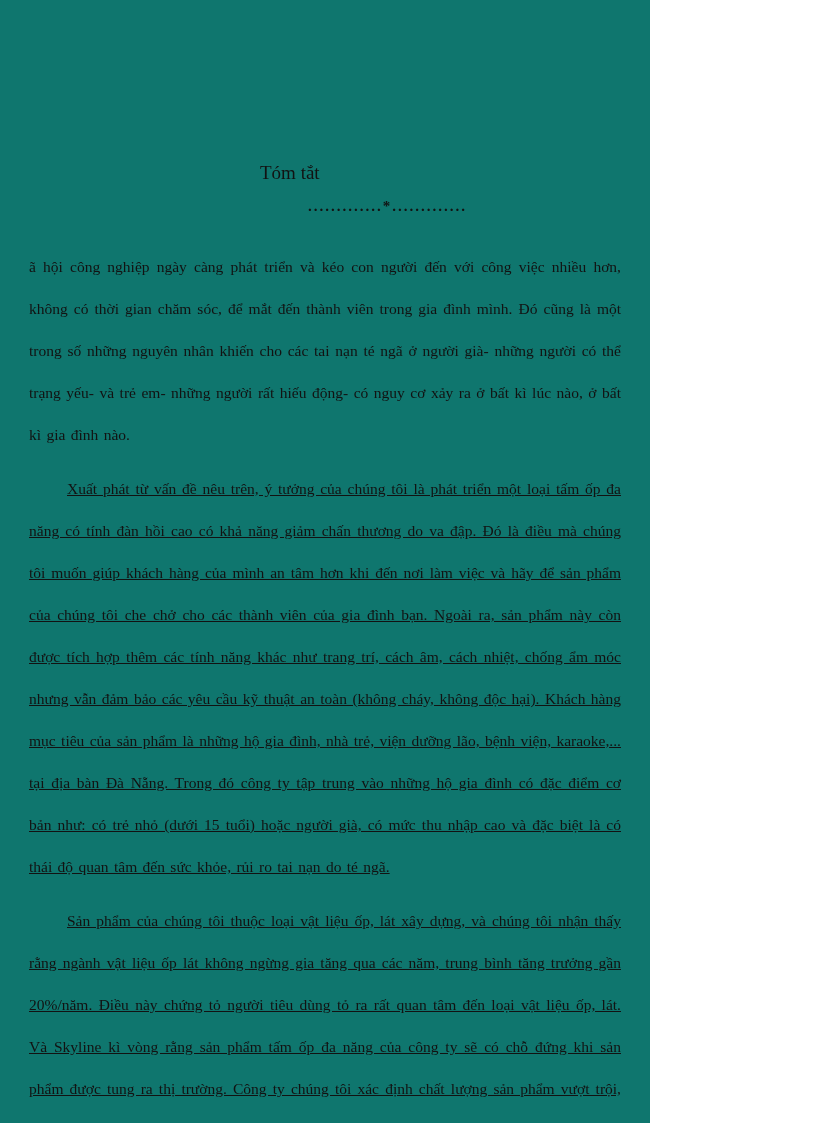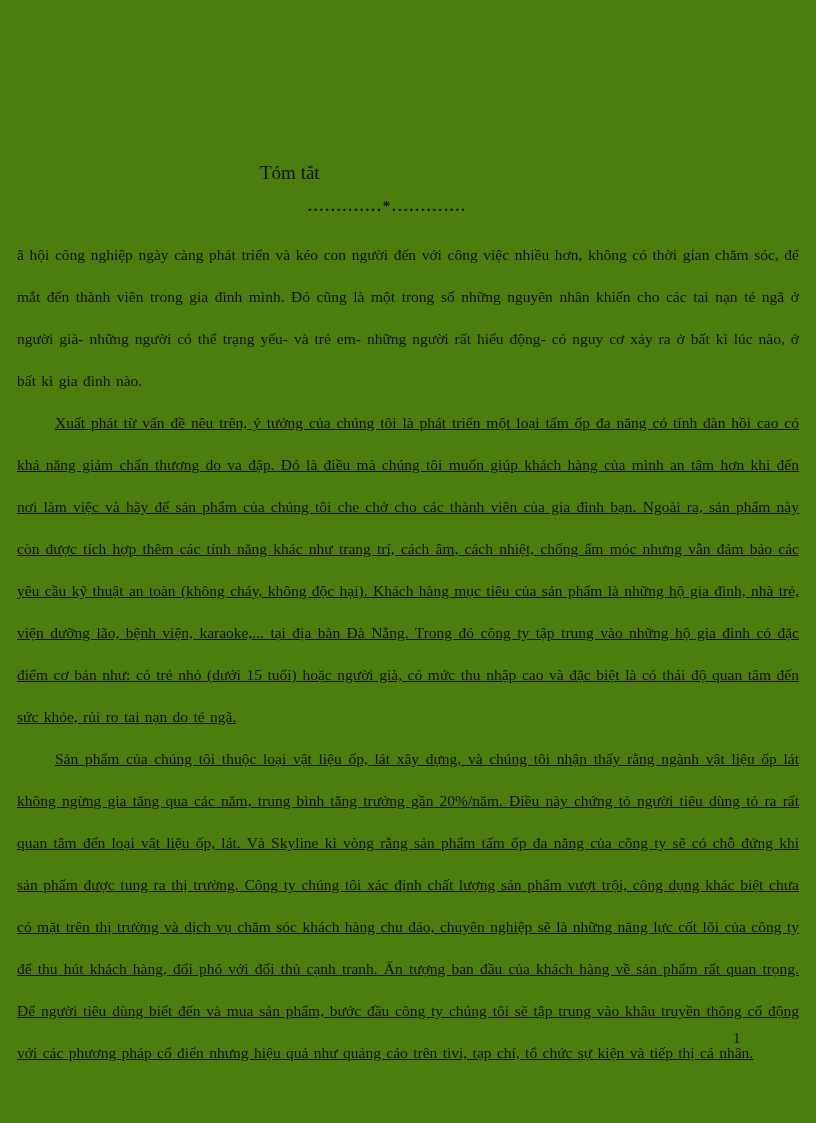--- a/index.html
+++ b/index.html
@@ -2,23 +2,23 @@
 <html><head>
 <meta charset="utf-8">
 <style>
   html, body {
     margin: 0;
     padding: 0;
     background: #ffffff;
   }
   .page {
     position: relative;
-    width: 816px;
+    width: 650px;
     height: 1123px;
-    background: #4d7c0f;
+    background: #0f766e;
     font-family: "Liberation Serif", "DejaVu Serif", serif;
     color: #121212;
     overflow: hidden;
   }
   .doc-title {
     position: absolute;
     top: 161px;
     left: 260px;
     font-size: 19px;
     line-height: 24px;
@@ -37,21 +37,21 @@
     position: absolute;
     top: 234px;
     left: 17px;
     right: 17px;
     font-size: 15.5px;
     line-height: 42px;
     text-align: justify;
     word-spacing: 1.5px;
   }
   .doc-body p {
-    margin: 0;
+    margin: 12px;
     padding: 0;
   }
   .doc-body p.indented {
     text-indent: 38px;
     text-decoration: underline;
   }
   .page-number {
     position: absolute;
     top: 1030px;
     left: 733px;

